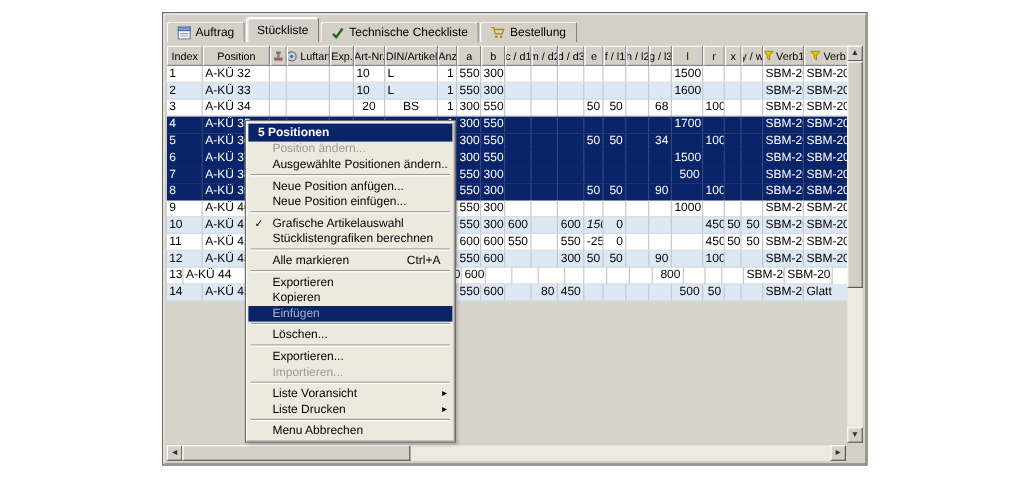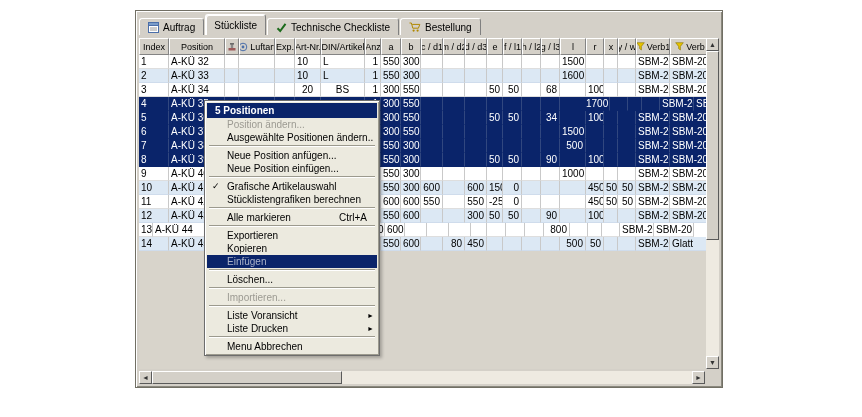--- a/index.html
+++ b/index.html
@@ -285,21 +285,21 @@
             <div class="c" style="width: 16px; text-align: right;">1</div>
             <div class="c" style="width: 20px; text-align: right;">300</div>
             <div class="c" style="width: 20px; text-align: right;">550</div>
             <div class="c" style="width: 22px; text-align: right;"></div>
             <div class="c" style="width: 22px; text-align: right;"></div>
             <div class="c" style="width: 22px; text-align: right;"></div>
             <div class="c" style="width: 16px; text-align: right;"></div>
             <div class="c" style="width: 19px; text-align: right;"></div>
             <div class="c" style="width: 19px; text-align: right;"></div>
             <div class="c" style="width: 19px; text-align: right;"></div>
-            <div class="c" style="width: 26px; text-align: right; margin-left: 24px;">1700</div>
+            <div class="c" style="width: 26px; text-align: right;">1700</div>
             <div class="c" style="width: 18px; text-align: right;"></div>
             <div class="c" style="width: 14px; text-align: right;"></div>
             <div class="c" style="width: 18px; text-align: right;"></div>
             <div class="c" style="width: 34px; text-align: left;">SBM-20</div>
             <div class="c" style="width: 40px; text-align: left;">SBM-20</div>
           </div>
           <div class="row sel">
             <div class="c" style="width: 30px; text-align: left;">5</div>
             <div class="c" style="width: 56px; text-align: left;">A-KÜ 36</div>
             <div class="c" style="width: 14px; text-align: center;"></div>
@@ -431,21 +431,21 @@
             <div class="c" style="width: 36px; text-align: left;"></div>
             <div class="c" style="width: 20px; text-align: left;"></div>
             <div class="c" style="width: 26px; text-align: left;"></div>
             <div class="c" style="width: 44px; text-align: left;"></div>
             <div class="c" style="width: 16px; text-align: right;">1</div>
             <div class="c" style="width: 20px; text-align: right;">550</div>
             <div class="c" style="width: 20px; text-align: right;">300</div>
             <div class="c" style="width: 22px; text-align: right;">600</div>
             <div class="c" style="width: 22px; text-align: right;"></div>
             <div class="c" style="width: 22px; text-align: right;">600</div>
-            <div class="c" style="width: 16px; text-align: right;">150</div>
+            <div class="c" style="width: 16px; text-align: right; font-style: italic;">150</div>
             <div class="c" style="width: 19px; text-align: right;">0</div>
             <div class="c" style="width: 19px; text-align: right;"></div>
             <div class="c" style="width: 19px; text-align: right;"></div>
             <div class="c" style="width: 26px; text-align: right;"></div>
             <div class="c" style="width: 18px; text-align: right;">450</div>
             <div class="c" style="width: 14px; text-align: right;">50</div>
             <div class="c" style="width: 18px; text-align: right;">50</div>
             <div class="c" style="width: 34px; text-align: left;">SBM-20</div>
             <div class="c" style="width: 40px; text-align: left;">SBM-20</div>
           </div>
@@ -582,20 +582,21 @@
       <div class="mi"><span>Stücklistengrafiken berechnen</span></div>
       <div class="msep"></div>
       <div class="mi"><span>Alle markieren</span><span class="sc">Ctrl+A</span></div>
       <div class="msep"></div>
       <div class="mi"><span>Exportieren</span></div>
       <div class="mi"><span>Kopieren</span></div>
       <div class="mi disabled hl"><span>Einfügen</span></div>
       <div class="msep"></div>
       <div class="mi"><span>Löschen...</span></div>
       <div class="msep"></div>
+      <div class="mi"><span>Exportieren...</span></div>
       <div class="mi disabled"><span>Importieren...</span></div>
       <div class="msep"></div>
       <div class="mi"><span>Liste Voransicht</span><span class="arr">►</span></div>
       <div class="mi"><span>Liste Drucken</span><span class="arr">►</span></div>
       <div class="msep"></div>
       <div class="mi"><span>Menu Abbrechen</span></div>
     </div>
 </div>
 
 </body></html>

